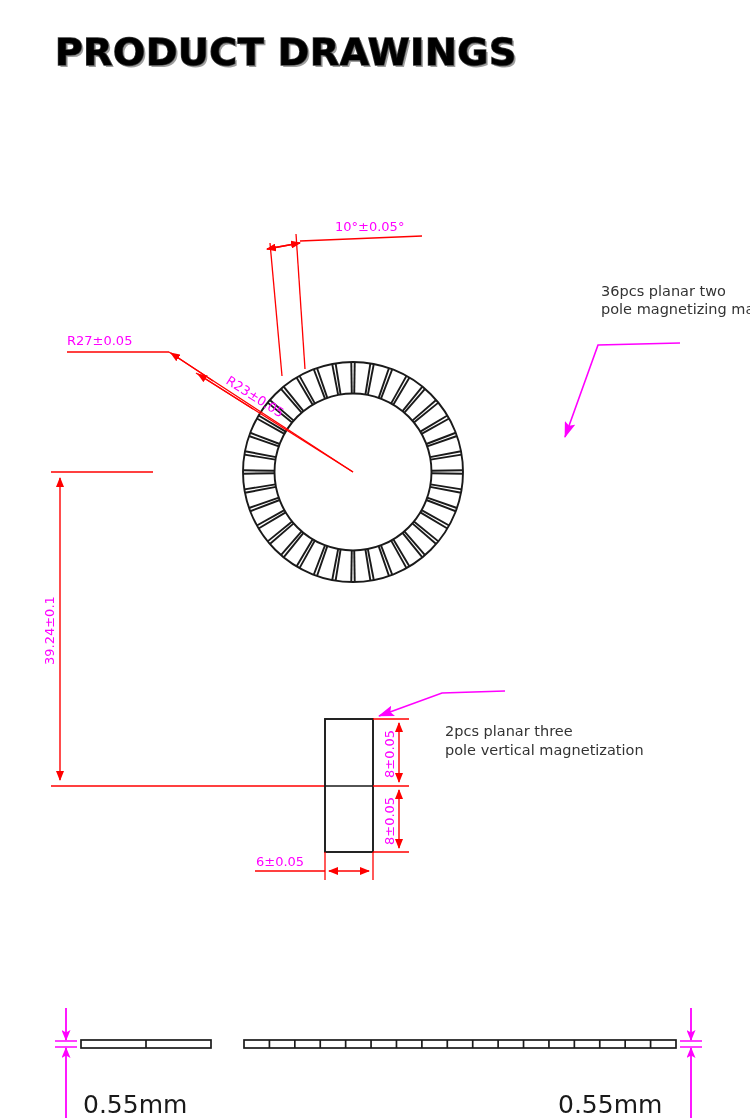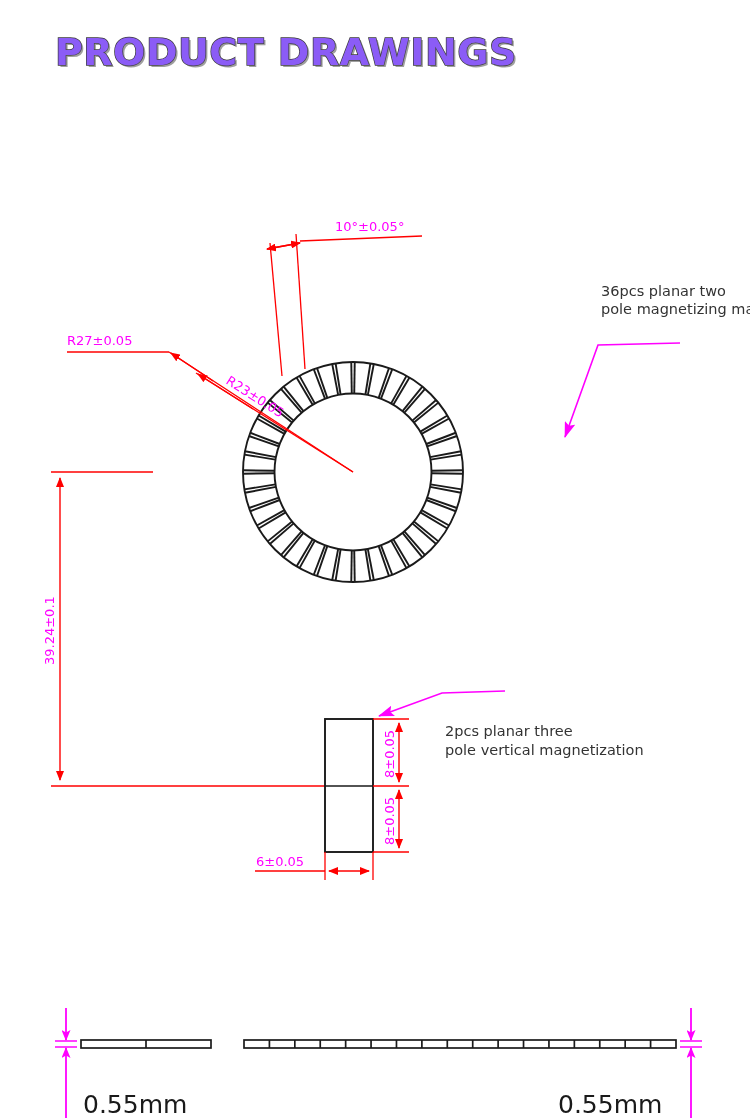--- a/index.html
+++ b/index.html
@@ -27,21 +27,21 @@
     left: 55px;
     top: 26px;
     width: 640px;
     height: 56px;
   }
   .title-text {
     font-family: "DejaVu Sans", "Liberation Sans", sans-serif;
     font-size: 38px;
     font-weight: bold;
     letter-spacing: 0.5px;
-    color: #8b5cf6;
+    color: #000000;
     -webkit-text-stroke: 1.4px #3a3a3a;
     paint-order: stroke fill;
     text-shadow: 2px 2px 0 rgba(80,80,80,0.55);
     white-space: nowrap;
     line-height: 52px;
   }
   
   #drawing {
     position: absolute;
     left: 13px;

